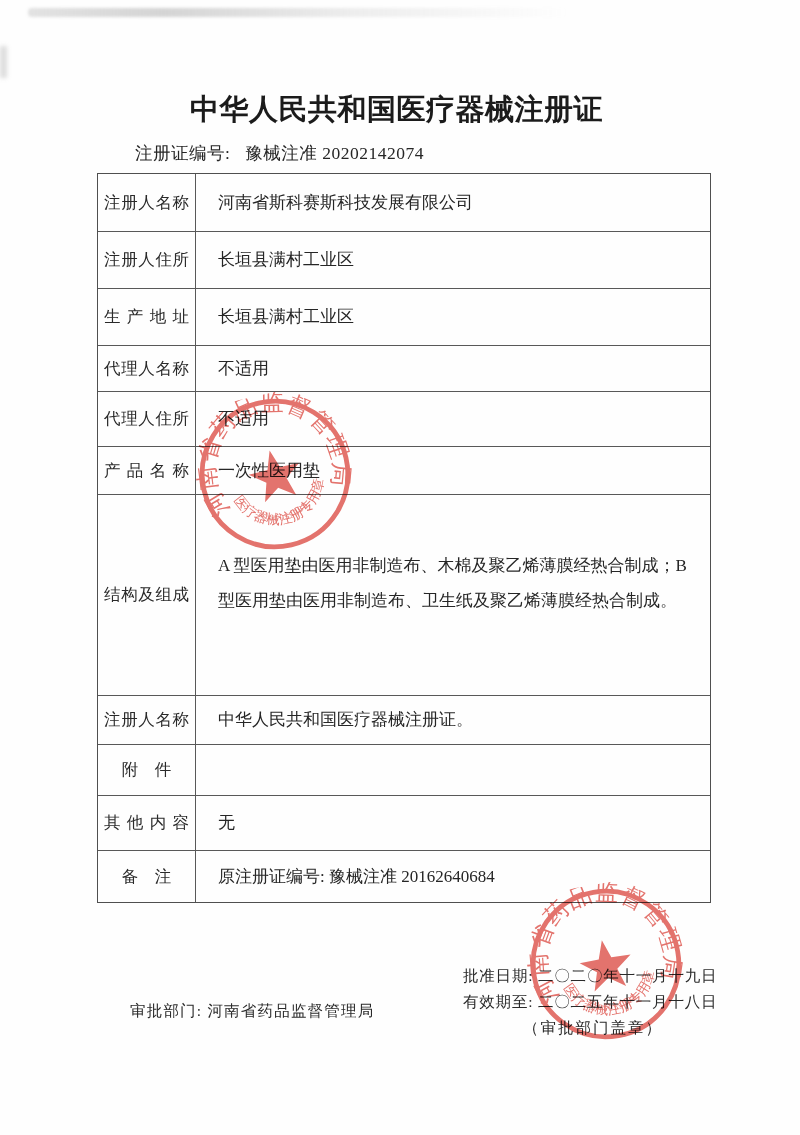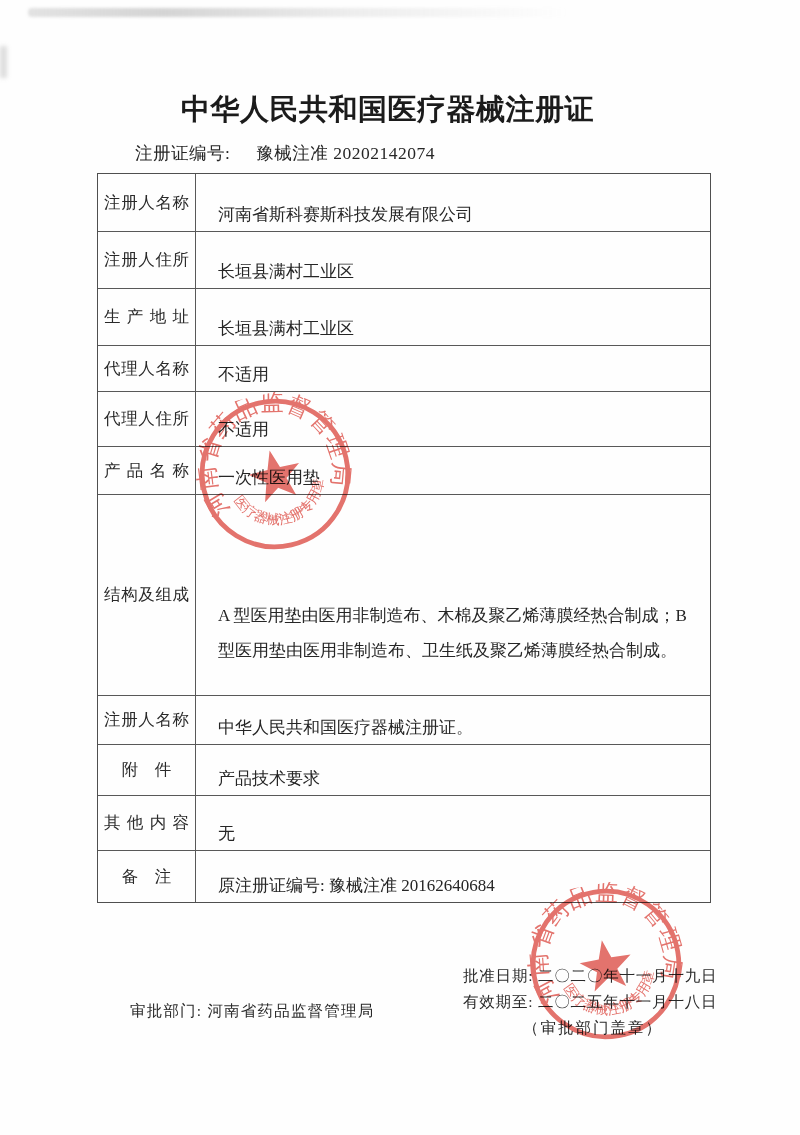--- a/index.html
+++ b/index.html
@@ -8,36 +8,36 @@
     font-family:"Liberation Serif","DejaVu Serif",serif;color:#222;
     overflow:hidden;
   }
   
   .smudge-top{position:absolute;left:28px;top:8px;width:540px;height:9px;
     background:linear-gradient(90deg,rgba(130,130,130,.22),rgba(150,150,150,.4) 25%,rgba(160,160,160,.18) 60%,rgba(180,180,180,0));
     filter:blur(1.5px);border-radius:4px;}
   .smudge-left{position:absolute;left:0;top:46px;width:7px;height:32px;
     background:rgba(135,135,135,.28);filter:blur(2px);}
 
-  .title{position:absolute;left:181px;top:90px;font-size:29px;font-weight:700;
+  .title{position:absolute;left:190px;top:90px;font-size:29px;font-weight:700;
     letter-spacing:.5px;color:#1b1b1b;white-space:nowrap;}
   .cert-line{position:absolute;left:135px;top:141px;font-size:17.5px;color:#262626;
     letter-spacing:.5px;white-space:nowrap;}
-  .cert-line .num{margin-left:21px;}
+  .cert-line .num{margin-left:10px;}
 
   .reg-table{position:absolute;left:97px;top:173px;width:614px;
     border:1.6px solid #4f4f4f;box-sizing:border-box;background:transparent;}
   .row{display:flex;box-sizing:border-box;}
   .row + .row{border-top:1.5px solid #585858;}
   .cell-label{flex:0 0 98px;width:98px;box-sizing:border-box;
     border-right:1.5px solid #585858;display:flex;flex-direction:column;justify-content:center;
     padding:0 6px;font-size:16.5px;color:#2a2a2a;}
   .cell-label > span{display:block;width:100%;text-align:justify;text-align-last:justify;}
   .cell-label.short > span{text-align:center;text-align-last:center;}
-  .cell-value{flex:1;display:flex;align-items:flex-end;box-sizing:border-box;
+  .cell-value{flex:1;display:flex;align-items:center;box-sizing:border-box;
     padding:3px 12px 3px 22px;font-size:17px;line-height:1.6;color:#262626;}
   .row.tall .cell-value{line-height:2.05;padding-bottom:26px;}
   
   .r0{height:57px}.r1{height:57px}.r2{height:57px}.r3{height:46px}
   .r4{height:55px}.r5{height:48px}.r6{height:64px}.r7{height:201px}
   .r8{height:49px}.r9{height:51px}.r10{height:55px}.r11{height:52px}
 
   .footer-left{position:absolute;left:130px;top:973px;font-size:15.5px;
     letter-spacing:1.2px;color:#2a2a2a;white-space:nowrap;margin-top:28px;}
   .footer-right{position:absolute;left:463px;top:963px;font-size:15.5px;
@@ -126,23 +126,20 @@
       <div class="cell-label">
           <span>注册人名称</span>
         </div>
       <div class="cell-value">
           <span>中华人民共和国医疗器械注册证。</span>
         </div>
     </div>
     <div class="row r9">
       <div class="cell-label short">
           <span>附　件</span>
-        </div>
-      <div class="cell-value">
-          <span>产品技术要求</span>
         </div>
     </div>
     <div class="row r10">
       <div class="cell-label">
           <span>其他内容</span>
         </div>
       <div class="cell-value">
           <span>无</span>
         </div>
     </div>

